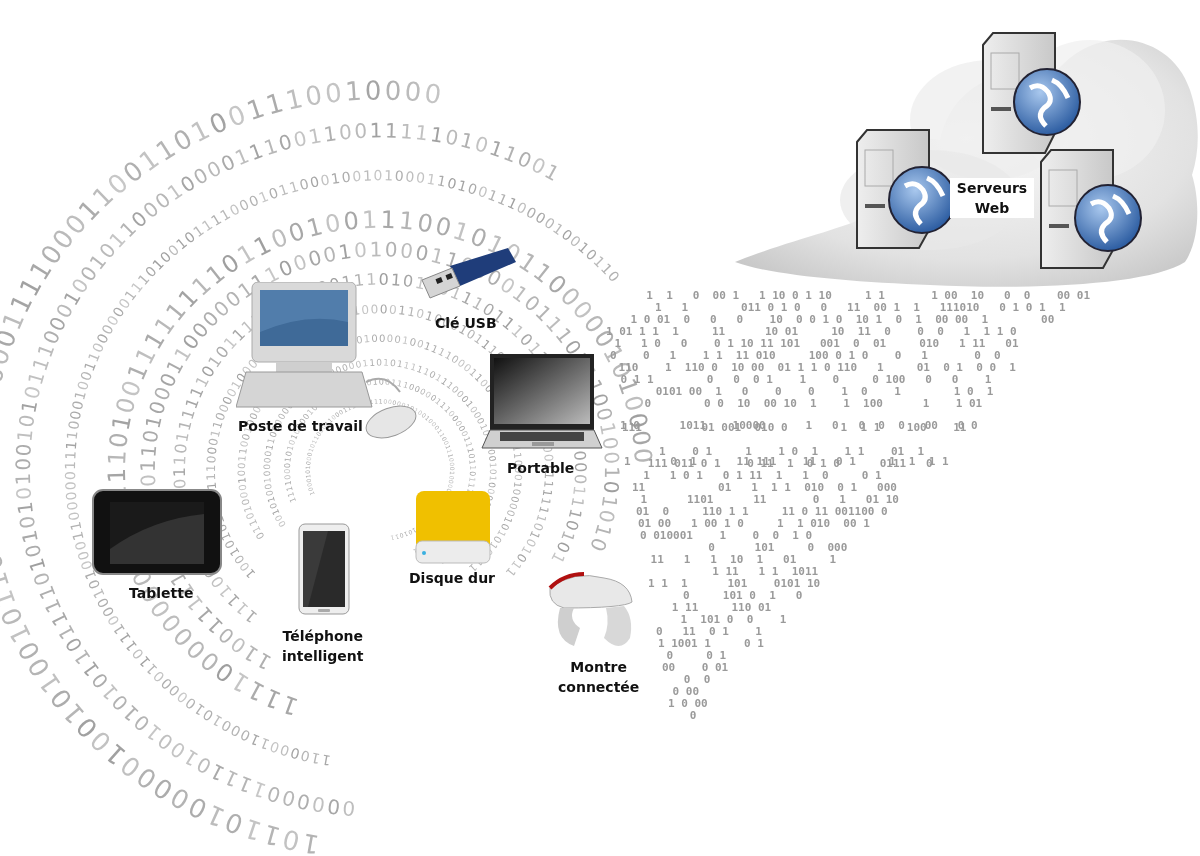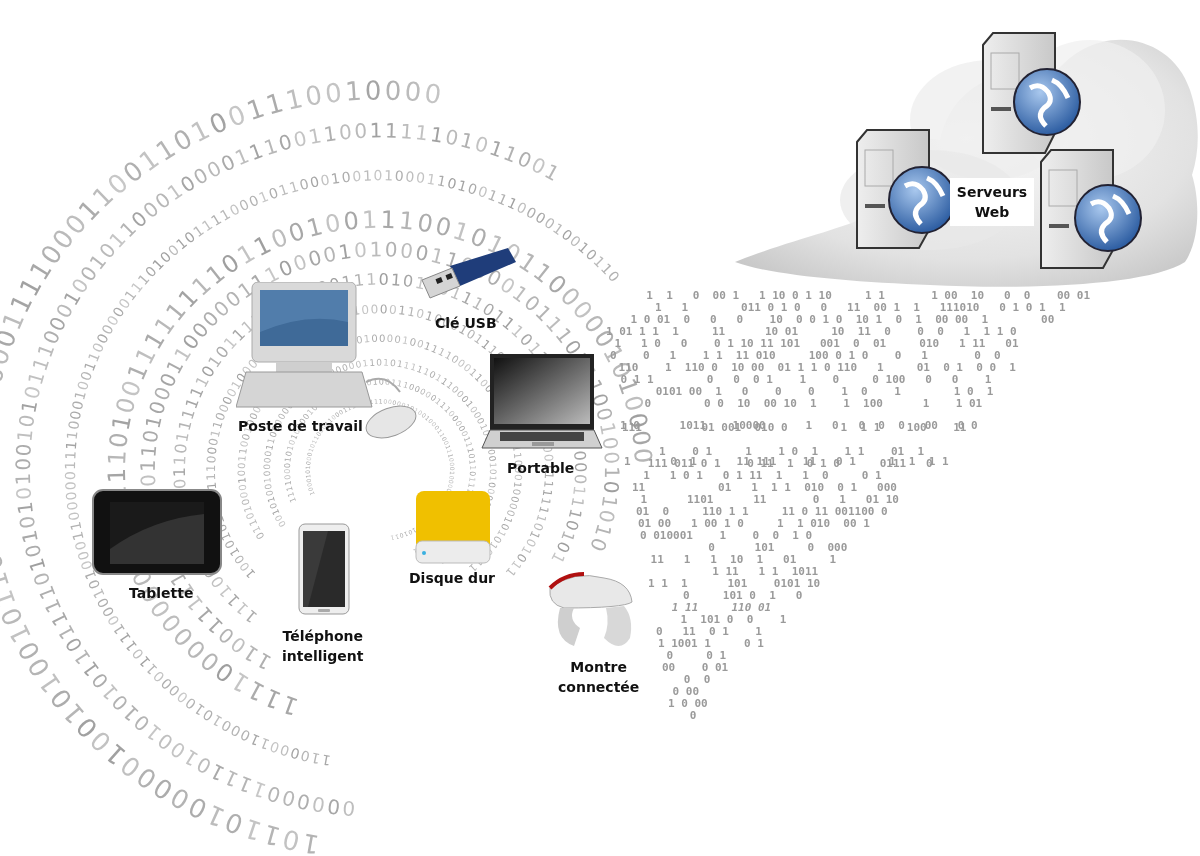--- a/index.html
+++ b/index.html
@@ -3,21 +3,21 @@
 <meta charset="utf-8">
 <style>
   html, body { margin: 0; padding: 0; background: #ffffff; }
   body { width: 1200px; height: 856px; position: relative; overflow: hidden;
          font-family: "Liberation Sans", sans-serif; }
   #spiral { position: absolute; left: 0; top: 0; width: 1200px; height: 856px; }
   .label { position: absolute; font-family: "DejaVu Sans", sans-serif; font-weight: bold;
            font-size: 14px; color: #111; text-align: center; line-height: 20px; white-space: nowrap; }
   .device { position: absolute; }
   .cloud { position: absolute; left: 730px; top: 0; width: 470px; height: 290px; }
-  .server-label-box { position: absolute; left: 950px; top: 178px; width: 84px; height: 48px;
+  .server-label-box { position: absolute; left: 950px; top: 178px; width: 84px; height: 40px;
            background: #fff; display:flex; flex-direction:column; align-items:center; justify-content:center; }
   .server-label-box span { font-family: "DejaVu Sans", sans-serif; font-weight: bold; font-size: 14px; color:#111; line-height: 20px; }
   .rain { position: absolute; font-family: "DejaVu Sans Mono", monospace; font-size: 11px; color: #9a9a9a; font-weight: bold; white-space: pre; line-height: 12px; }
 </style>
 </head>
 <body>
 
 <svg id="spiral" viewBox="0 0 1200 856">
     <text x="312.3" y="834.9" font-size="26" font-family="DejaVu Sans, sans-serif" fill="#9a9a9a" opacity="0.75" text-anchor="middle" transform="rotate(190.0 312.3 834.9)">1</text>
     <text x="293.2" y="831.2" font-size="26" font-family="DejaVu Sans, sans-serif" fill="#9a9a9a" opacity="0.60" text-anchor="middle" transform="rotate(192.9 293.2 831.2)">0</text>
@@ -954,21 +954,21 @@
     <div class="rain" style="left: 632px; top: 482px;">11           01   1  1 1  010  0 1   000  </div>
     <div class="rain" style="left: 634px; top: 494px;"> 1      1101      11       0   1   01 10</div>
     <div class="rain" style="left: 636px; top: 506px;">01  0     110 1 1     11 0 11 001100 0</div>
     <div class="rain" style="left: 638px; top: 518px;">01 00   1 00 1 0     1  1 010  00 1 </div>
     <div class="rain" style="left: 640px; top: 530px;">0 010001    1    0  0  1 0        </div>
     <div class="rain" style="left: 642px; top: 542px;">          0      101     0  000 </div>
     <div class="rain" style="left: 644px; top: 554px;"> 11   1   1  10  1   01     1 </div>
     <div class="rain" style="left: 646px; top: 566px;">          1 11   1 1  1011  </div>
     <div class="rain" style="left: 648px; top: 578px;">1 1  1      101    0101 10</div>
     <div class="rain" style="left: 650px; top: 590px;">     0     101 0  1   0 </div>
-    <div class="rain" style="left: 652px; top: 602px; font-style: italic;">   1 11     110 01    </div>
+    <div class="rain" style="left: 652px; top: 602px;">   1 11     110 01    </div>
     <div class="rain" style="left: 654px; top: 614px;">    1  101 0  0    1</div>
     <div class="rain" style="left: 656px; top: 626px;">0   11  0 1    1  </div>
     <div class="rain" style="left: 658px; top: 638px;">1 1001 1     0 1</div>
     <div class="rain" style="left: 660px; top: 650px;"> 0     0 1    </div>
     <div class="rain" style="left: 662px; top: 662px;">00    0 01  </div>
     <div class="rain" style="left: 664px; top: 674px;">   0  0   </div>
     <div class="rain" style="left: 666px; top: 686px;"> 0 00   </div>
     <div class="rain" style="left: 668px; top: 698px;">1 0 00</div>
     <div class="rain" style="left: 670px; top: 710px;">   0</div>
     <div class="rain" style="left: 672px; top: 722px;">  </div>

